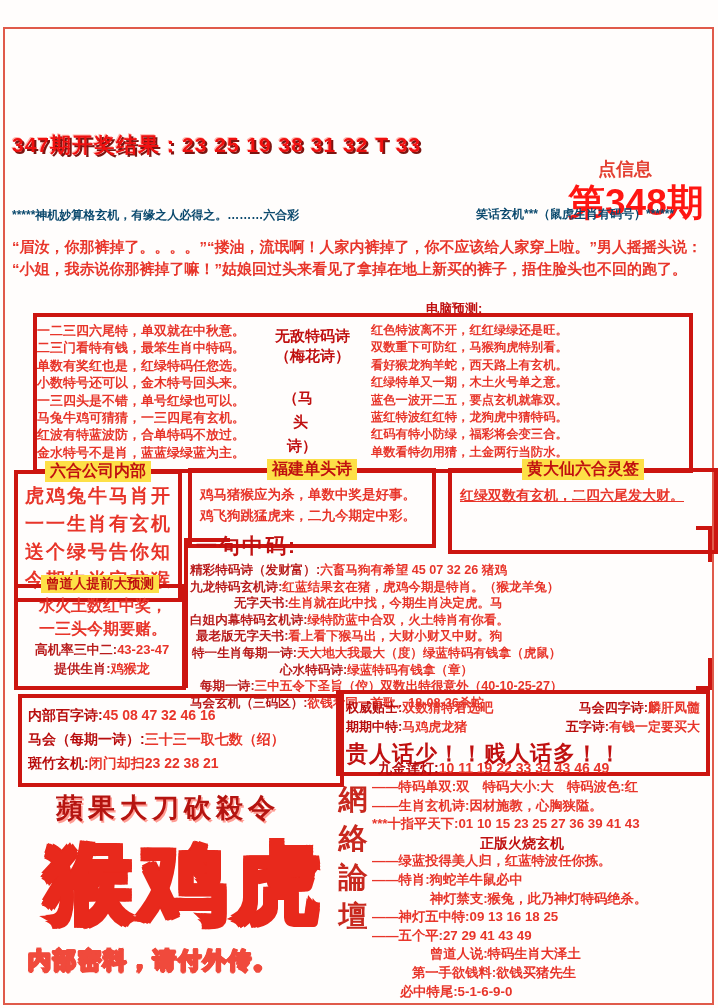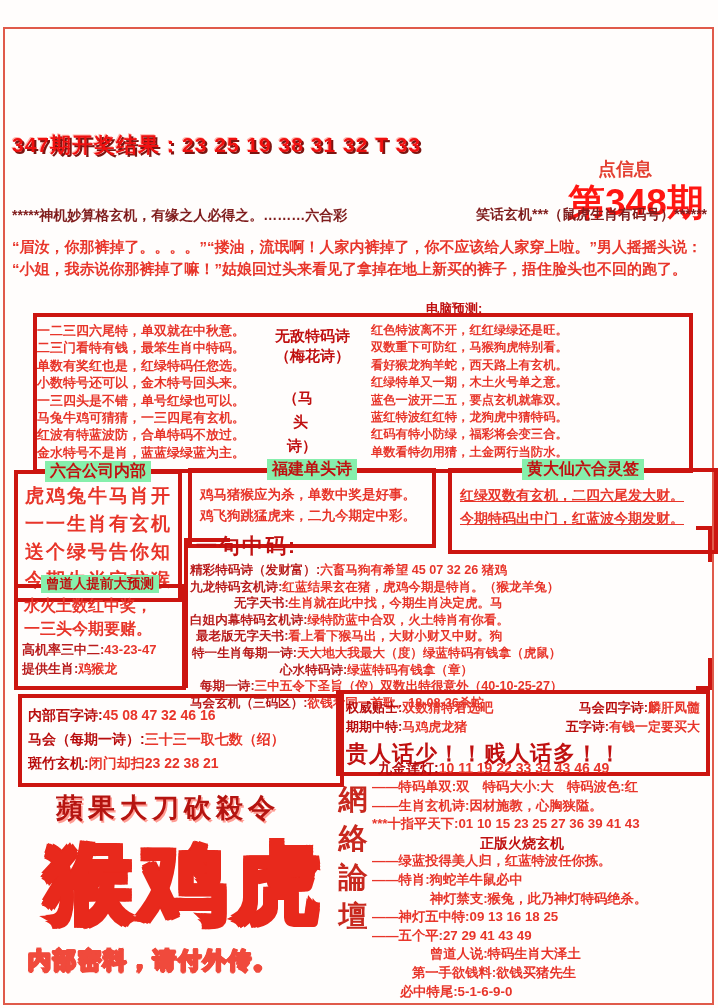--- a/index.html
+++ b/index.html
@@ -10,58 +10,58 @@
   }
   .abs{position:absolute;}
   .page-frame{left:3px;top:27px;right:4px;bottom:3px;border:2px solid #e05a4a;pointer-events:none;}
 
   .result-line{left:12px;top:131px;font-size:21px;font-weight:bold;letter-spacing:1px;
     color:#f01010;text-shadow:2px 2px 0 #7d1410,-1px -1px 0 #ffb5ad;white-space:nowrap;}
   .info-label{left:598px;top:157px;font-size:18px;font-weight:bold;color:#e44032;}
   .issue-label{left:568px;top:178px;font-size:37px;font-weight:bold;color:#ff1612;white-space:nowrap;}
 
   .slogan-row{left:12px;top:207px;width:696px;display:flex;justify-content:space-between;
-    font-size:14px;font-weight:bold;color:#7f1d1d;}
+    font-size:12px;font-weight:bold;color:#0c4a6e;}
   .slogan-right{width:232px;line-height:15px;}
 
   .joke{left:12px;top:236px;width:696px;font-size:15px;line-height:22px;font-weight:bold;color:#e8352a;}
 
   .predict-label{left:426px;top:300px;font-size:13px;font-weight:bold;color:#c01010;}
 
   .main-box{left:33px;top:313px;width:652px;height:152px;border:4px solid #cc1510;display:flex;}
   .mb-left-labels{width:102px;position:relative;font-weight:bold;color:#c01010;font-size:16px;}
   .mb-lt{position:absolute;left:8px;white-space:nowrap;}
   .mb-poems{font-size:13px;line-height:17.4px;font-weight:bold;color:#e8352a;padding-top:5px;white-space:nowrap;}
   .mb-left-poems{width:238px;}
   .mb-mid-labels{width:96px;position:relative;font-weight:bold;color:#c01010;font-size:15px;}
   .mb-right-poems{width:216px;font-size:12.3px;}
 
   .rbox{border:4px solid #cc1510;position:absolute;background:transparent;}
-  .rbox-title{position:absolute;top:-13px;left:50%;transform:translateX(-50%);background:#86efac;
+  .rbox-title{position:absolute;top:-13px;left:50%;transform:translateX(-50%);background:#fde047;
     padding:0 5px;font-weight:bold;color:#c01010;white-space:nowrap;font-size:16px;}
   .company-box{left:14px;top:470px;width:160px;height:124px;}
   .company-box .bx-line{font-size:19px;line-height:28px;font-weight:bold;letter-spacing:2px;
     padding-left:7px;color:#e8352a;}
   .company-box .pad{padding-top:8px;}
   .fujian-box{left:188px;top:468px;width:240px;height:72px;}
   .huang-box{left:448px;top:468px;width:262px;height:78px;}
   .twoline{padding:12px 0 0 8px;font-size:13.5px;line-height:21px;font-weight:bold;color:#e8352a;white-space:nowrap;}
 
   .one-code{left:184px;top:534px;width:528px;height:156px;}
   .oc-title{position:absolute;left:12px;top:-2px;font-size:21px;font-weight:bold;color:#c01010;letter-spacing:2px;}
   .oc-items{position:absolute;left:6px;top:28px;width:516px;font-size:12.6px;line-height:16.6px;white-space:nowrap;}
   .oc-label{font-weight:bold;color:#b91c1c;}
   .oc-text{color:#e8352a;font-weight:bold;}
   .oc-bar-left{position:absolute;left:0;top:4px;width:42px;height:146px;border-left:4px solid #cc1510;border-top:4px solid #cc1510;}
   .oc-br-tr{position:absolute;right:0;top:-8px;width:12px;height:32px;border-right:4px solid #cc1510;border-top:4px solid #cc1510;}
   .oc-br-br{position:absolute;right:0;bottom:0;width:12px;height:28px;border-right:4px solid #cc1510;border-bottom:4px solid #cc1510;}
 
   .zengdao-box{left:14px;top:584px;width:164px;height:98px;}
   .zengdao-box .rbox-title{font-size:13.5px;}
-  .zd-line{font-size:16px;line-height:23px;font-weight:bold;color:#e8352a;padding-left:6px;white-space:nowrap;}
+  .zd-line{font-size:16px;line-height:23px;font-weight:bold;color:#e8352a;padding-left:6px;white-space:nowrap;text-align:center;}
   .zd-small{font-size:13px;line-height:19px;padding-left:4px;white-space:nowrap;}
 
   .baizi-box{left:18px;top:694px;width:312px;height:80px;padding:5px 0 0 6px;}
   .bz-line{font-size:14px;line-height:24px;white-space:nowrap;}
   .bz-label{font-weight:bold;color:#b80d0d;}
   .bz-text{font-weight:bold;color:#e8352a;}
 
   .tips-box{left:336px;top:690px;width:374px;height:86px;padding:4px 6px 0 6px;box-sizing:border-box;}
   .tip-row{display:flex;justify-content:space-between;font-size:13px;line-height:19px;white-space:nowrap;}
   .tips-slogan{font-size:22px;font-weight:bold;color:#c01010;letter-spacing:1px;margin-top:3px;white-space:nowrap;}
@@ -152,21 +152,20 @@
   <div class="twoline">
     <div>鸡马猪猴应为杀，单数中奖是好事。</div>
     <div>鸡飞狗跳猛虎来，二九今期定中彩。</div>
   </div>
 </div>
 
 <div class="rbox huang-box">
   <div class="rbox-title">黄大仙六合灵签</div>
   <div class="twoline" style="font-size:14px;line-height:23px;text-decoration:underline;">
     <div>红绿双数有玄机，二四六尾发大财。</div>
-    <div>今期特码出中门，红蓝波今期发财。</div>
   </div>
 </div>
 
 <div class="abs one-code">
   <div class="oc-bar-left"></div>
   <div class="oc-br-tr"></div>
   <div class="oc-br-br"></div>
   <div class="oc-title">一句中码:</div>
   <div class="oc-items">
     <div><span class="oc-label">精彩特码诗（发财富）:</span><span class="oc-text">六畜马狗有希望 45 07 32 26 猪鸡</span></div>

